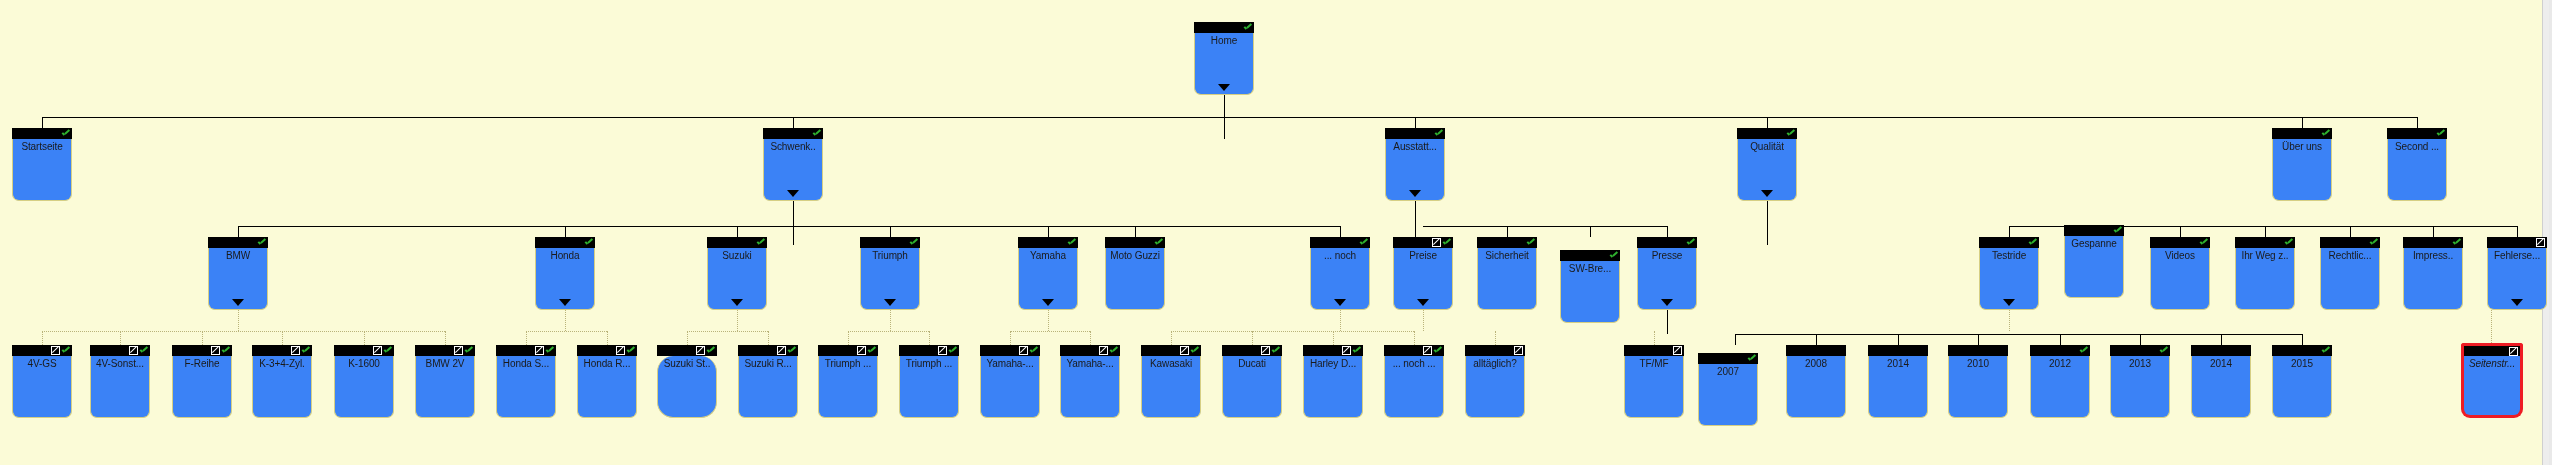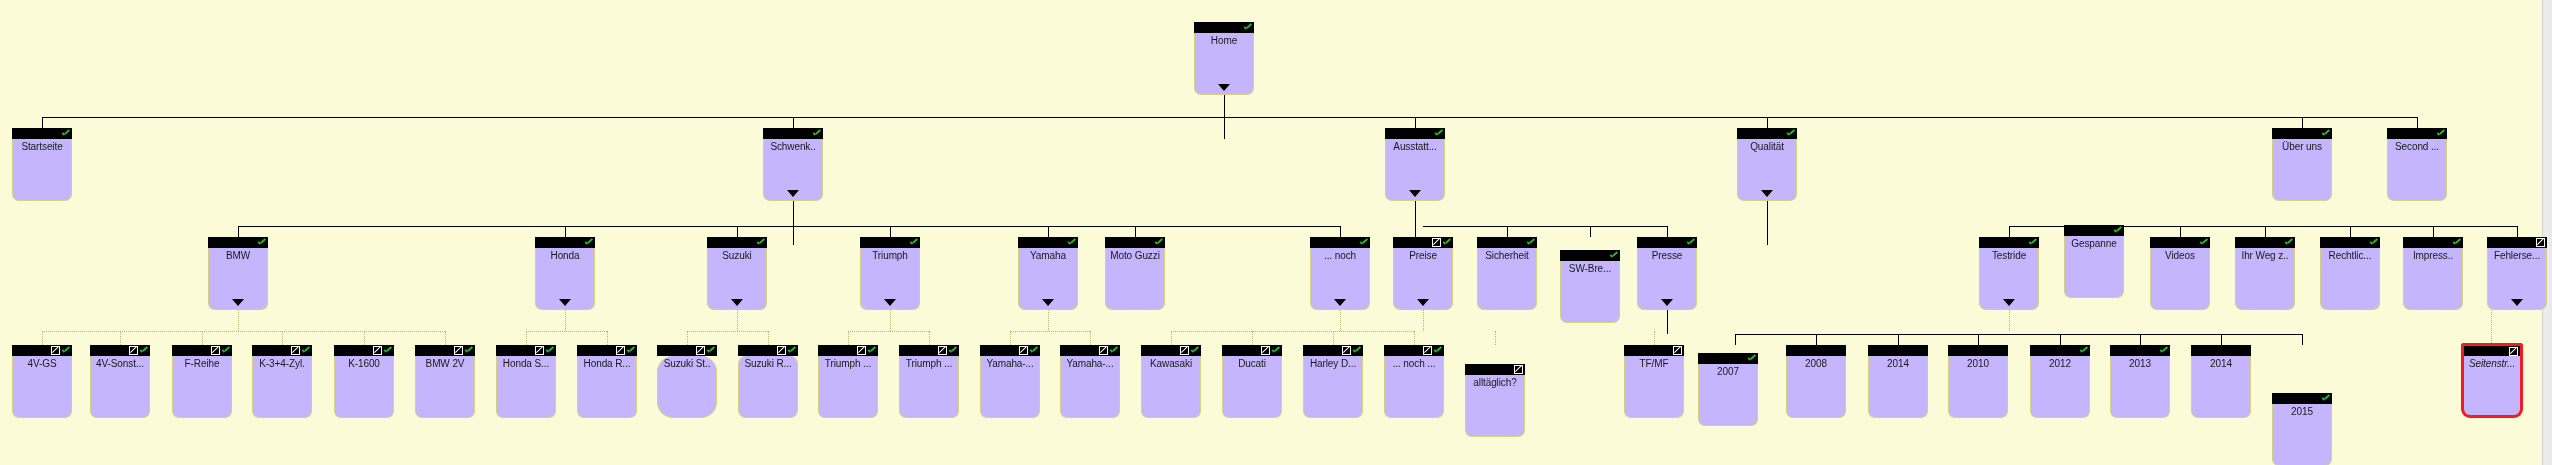--- a/index.html
+++ b/index.html
@@ -16,21 +16,21 @@
   #canvas::after{
     content:"";position:absolute;right:0;top:0;bottom:0;width:6px;
     background:#ededed;border-left:1px solid #cfcfcf;
   }
 
   
   .node{
     position:absolute;
     width:60px;height:62px;
     box-sizing:border-box;
-    background:#c4b5fd;
+    background:#3b82f6;
     border:1px solid #d6cf84;
     border-top:none;
     border-radius:0 0 7px 7px;
     z-index:5;
   }
   .node .bar{
     position:absolute;left:-1px;top:-11px;
     width:60px;height:11px;
     background:#000000;
     display:flex;align-items:center;justify-content:flex-end;
@@ -403,21 +403,21 @@
       </div>
       <div class="lbl">Honda R...</div>
     </div>
     <div class="node" style="left: 657px; top: 356px; border-radius: 16px;">
       <div class="bar">
         <span class="ico box"></span>
         <span class="ico check"></span>
       </div>
       <div class="lbl">Suzuki St..</div>
     </div>
-    <div class="node" style="left: 738px; top: 356px; border-radius: 8px;">
+    <div class="node" style="left: 738px; top: 356px;">
       <div class="bar">
         <span class="ico box"></span>
         <span class="ico check"></span>
       </div>
       <div class="lbl">Suzuki R...</div>
     </div>
     <div class="node" style="left: 818px; top: 356px;">
       <div class="bar">
         <span class="ico box"></span>
         <span class="ico check"></span>
@@ -466,21 +466,21 @@
       </div>
       <div class="lbl">Harley D...</div>
     </div>
     <div class="node" style="left: 1384px; top: 356px;">
       <div class="bar">
         <span class="ico box"></span>
         <span class="ico check"></span>
       </div>
       <div class="lbl">... noch ...</div>
     </div>
-    <div class="node" style="left: 1465px; top: 356px; margin-top: 19px;">
+    <div class="node" style="left: 1465px; top: 356px;">
       <div class="bar">
         <span class="ico box"></span>
       </div>
       <div class="lbl">alltäglich?</div>
     </div>
     <div class="node" style="left: 1624px; top: 356px;">
       <div class="bar">
         <span class="ico box"></span>
       </div>
       <div class="lbl">TF/MF</div>
@@ -512,21 +512,21 @@
     <div class="node" style="left: 2110px; top: 356px;">
       <div class="bar">
         <span class="ico check"></span>
       </div>
       <div class="lbl">2013</div>
     </div>
     <div class="node" style="left: 2191px; top: 356px;">
       <div class="bar"></div>
       <div class="lbl">2014</div>
     </div>
-    <div class="node" style="left: 2272px; top: 356px; margin-top: 48px;">
+    <div class="node" style="left: 2272px; top: 356px;">
       <div class="bar">
         <span class="ico check"></span>
       </div>
       <div class="lbl">2015</div>
     </div>
     <div class="node selected" style="left: 2461px; top: 356px; font-style: italic;">
       <div class="bar">
         <span class="ico box"></span>
       </div>
       <div class="lbl">Seitenstr...</div>

